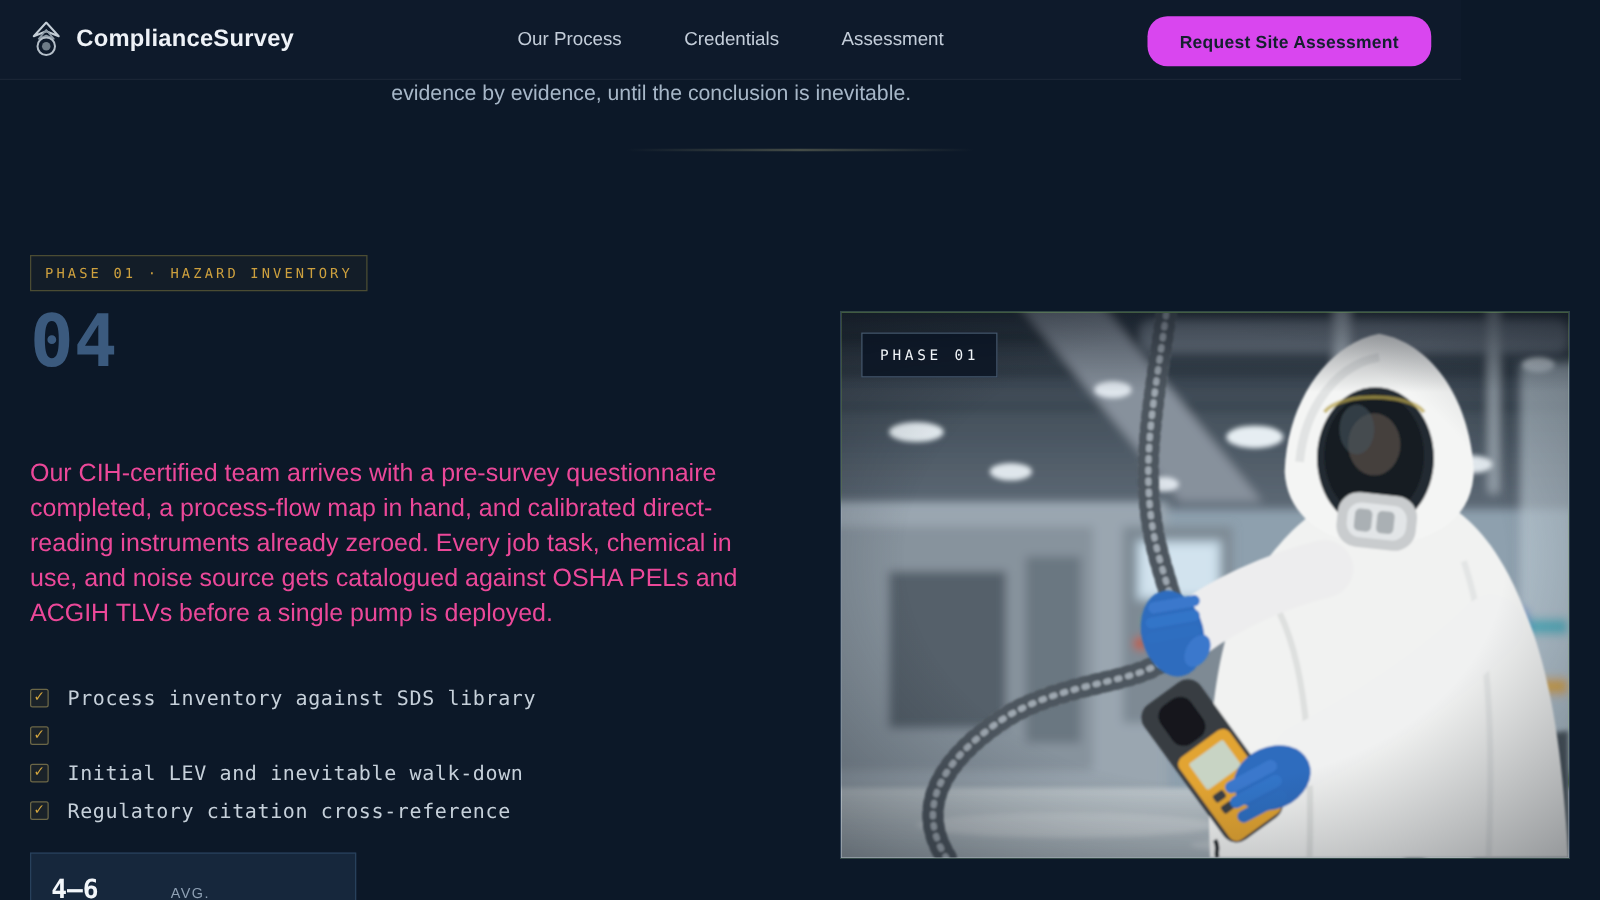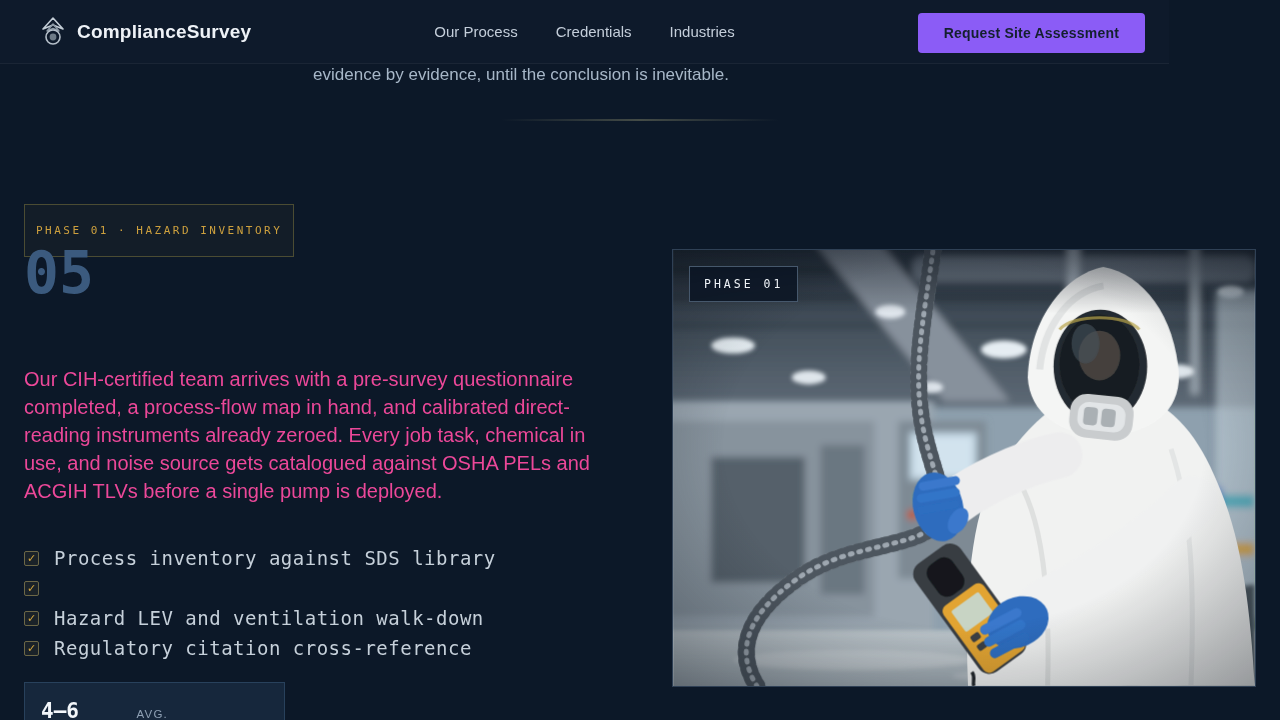--- a/index.html
+++ b/index.html
@@ -4,53 +4,53 @@
 <style>
   * { margin: 0; padding: 0; box-sizing: border-box; }
   html, body { width: 1280px; height: 720px; }
   body { font-family: "Liberation Sans", sans-serif; background: #0c1828; }
   .page { position: relative; width: 1280px; height: 720px; overflow: hidden; background: #0c1828; }
 
   
   .navbar {
     position: absolute; top: 0; left: 0; width: 1169px; height: 64px;
     background: #0e1a2b; border-bottom: 1px solid rgba(255,255,255,0.05);
-    display: flex; align-items: center; padding: 0 40px; z-index: 20;
+    display: flex; align-items: center; padding: 0 24px; z-index: 20;
   }
   .brand { display: flex; align-items: center; gap: 11px; }
   .brand-icon { width: 26px; height: 30px; display: block; }
   .brand-name { color: #eef2f7; font-size: 19px; font-weight: bold; letter-spacing: 0.2px; }
   .nav-links {
     position: absolute; left: 50%; transform: translateX(-50%);
-    display: flex; gap: 38px; align-items: center;
+    display: flex; gap: 50px; align-items: center;
   }
   .nav-link { color: #c4ceda; font-size: 15px; cursor: pointer; text-decoration: none; }
   .cta-btn {
     position: absolute; right: 24px; top: 13px;
-    background: #8b5cf6; color: #14202e; border: none; border-radius: 4px;
+    background: #d946ef; color: #14202e; border: none; border-radius: 16px;
     font-family: "Liberation Sans", sans-serif;
     font-size: 14px; font-weight: bold; padding: 12px 26px; cursor: pointer; letter-spacing: 0.2px;
   }
 
   
   .hero-tail {
     position: absolute; top: 65px; left: 0; width: 1042px;
     text-align: center; color: #a7b7c8; font-size: 17px;
   }
   .hero-divider {
     position: absolute; top: 119px; left: 501px; width: 278px; height: 2px;
     background: linear-gradient(90deg, rgba(100,105,85,0) 0%, rgba(115,118,96,0.55) 50%, rgba(100,105,85,0) 100%);
   }
 
   
   .phase-badge {
     position: absolute; top: 204px; left: 24px;
     border: 1px solid #4b4c33; background: rgba(210,165,60,0.04);
     color: #cda03e; font-family: "DejaVu Sans Mono", monospace;
-    font-size: 11px; letter-spacing: 2.5px; padding: 19px 11px; display: inline-block;
+    font-size: 11px; letter-spacing: 2.5px; padding: 7px 11px; display: inline-block;
   }
   .phase-number {
     position: absolute; top: 244px; left: 24px;
     font-family: "DejaVu Sans Mono", monospace; font-weight: bold;
     font-size: 58px; line-height: 1; color: #3b5a7e;
   }
   .phase-title {
     position: absolute; top: 322px; left: 24px; width: 600px;
     color: #f3f6f9; font-size: 30px; font-weight: bold; letter-spacing: 0.2px;
   }
@@ -60,21 +60,21 @@
   }
   .checklist { position: absolute; top: 548px; left: 24px; width: 560px; }
   .check-row { display: flex; align-items: center; gap: 15px; height: 20px; margin-bottom: 10px; }
   .checkbox {
     width: 15px; height: 15px; flex: 0 0 15px;
     border: 1px solid #6c6747; border-radius: 2px; background: rgba(210,165,60,0.07);
     color: #d4a63e; font-size: 11px; line-height: 13px; text-align: center;
   }
   .check-label {
     color: #c6d0da; font-family: "DejaVu Sans Mono", monospace;
-    font-size: 19px; letter-spacing: 0.5px; text-align: right;
+    font-size: 16px; letter-spacing: 0.5px; text-align: right;
   }
   .stat-box {
     position: absolute; top: 682px; left: 24px; width: 261px; height: 58px;
     background: #16273c; border: 1px solid #28415c;
     display: flex; align-items: baseline; gap: 12px; padding: 16px 16px 0 16px;
   }
   .stat-value {
     color: #f2f6fa; font-family: "DejaVu Sans Mono", monospace;
     font-weight: bold; font-size: 21px;
   }
@@ -104,43 +104,43 @@
         <path d="M13 1 L23 12 L13 8 L3 12 Z" fill="none" stroke="#c3cdd6" stroke-width="1.6" stroke-linejoin="round"></path>
         <path d="M13 7 L19 14 L13 11.5 L7 14 Z" fill="none" stroke="#8d9aa6" stroke-width="1.4" stroke-linejoin="round"></path>
         <circle cx="13" cy="20" r="7" fill="none" stroke="#b5bfc9" stroke-width="1.6"></circle>
         <circle cx="13" cy="20" r="3.4" fill="#6e7b87"></circle>
       </svg>
       <span class="brand-name">ComplianceSurvey</span>
     </div>
     <nav class="nav-links">
       <a class="nav-link">Our Process</a>
       <a class="nav-link">Credentials</a>
-      <a class="nav-link">Industries</a>
+      <a class="nav-link">Assessment</a>
     </nav>
     <button class="cta-btn">Request Site Assessment</button>
   </header>
 
   <div class="hero-tail">evidence by evidence, until the conclusion is inevitable.</div>
   <div class="hero-divider"></div>
 
   <div class="phase-badge">PHASE 01 · HAZARD INVENTORY</div>
-  <div class="phase-number">05</div>
+  <div class="phase-number">04</div>
   <p class="phase-desc">Our CIH-certified team arrives with a pre-survey questionnaire completed, a process-flow map in hand, and calibrated direct-reading instruments already zeroed. Every job task, chemical in use, and noise source gets catalogued against OSHA PELs and ACGIH TLVs before a single pump is deployed.</p>
 
   <div class="checklist">
     <div class="check-row">
       <span class="checkbox">✓</span>
       <span class="check-label">Process inventory against SDS library</span>
     </div>
     <div class="check-row">
       <span class="checkbox">✓</span>
     </div>
     <div class="check-row">
       <span class="checkbox">✓</span>
-      <span class="check-label">Hazard LEV and ventilation walk-down</span>
+      <span class="check-label">Initial LEV and inevitable walk-down</span>
     </div>
     <div class="check-row">
       <span class="checkbox">✓</span>
       <span class="check-label">Regulatory citation cross-reference</span>
     </div>
   </div>
 
   <div class="stat-box">
     <span class="stat-value">4–6 hrs</span>
     <span class="stat-label">AVG. WALKTHROUGH</span>

